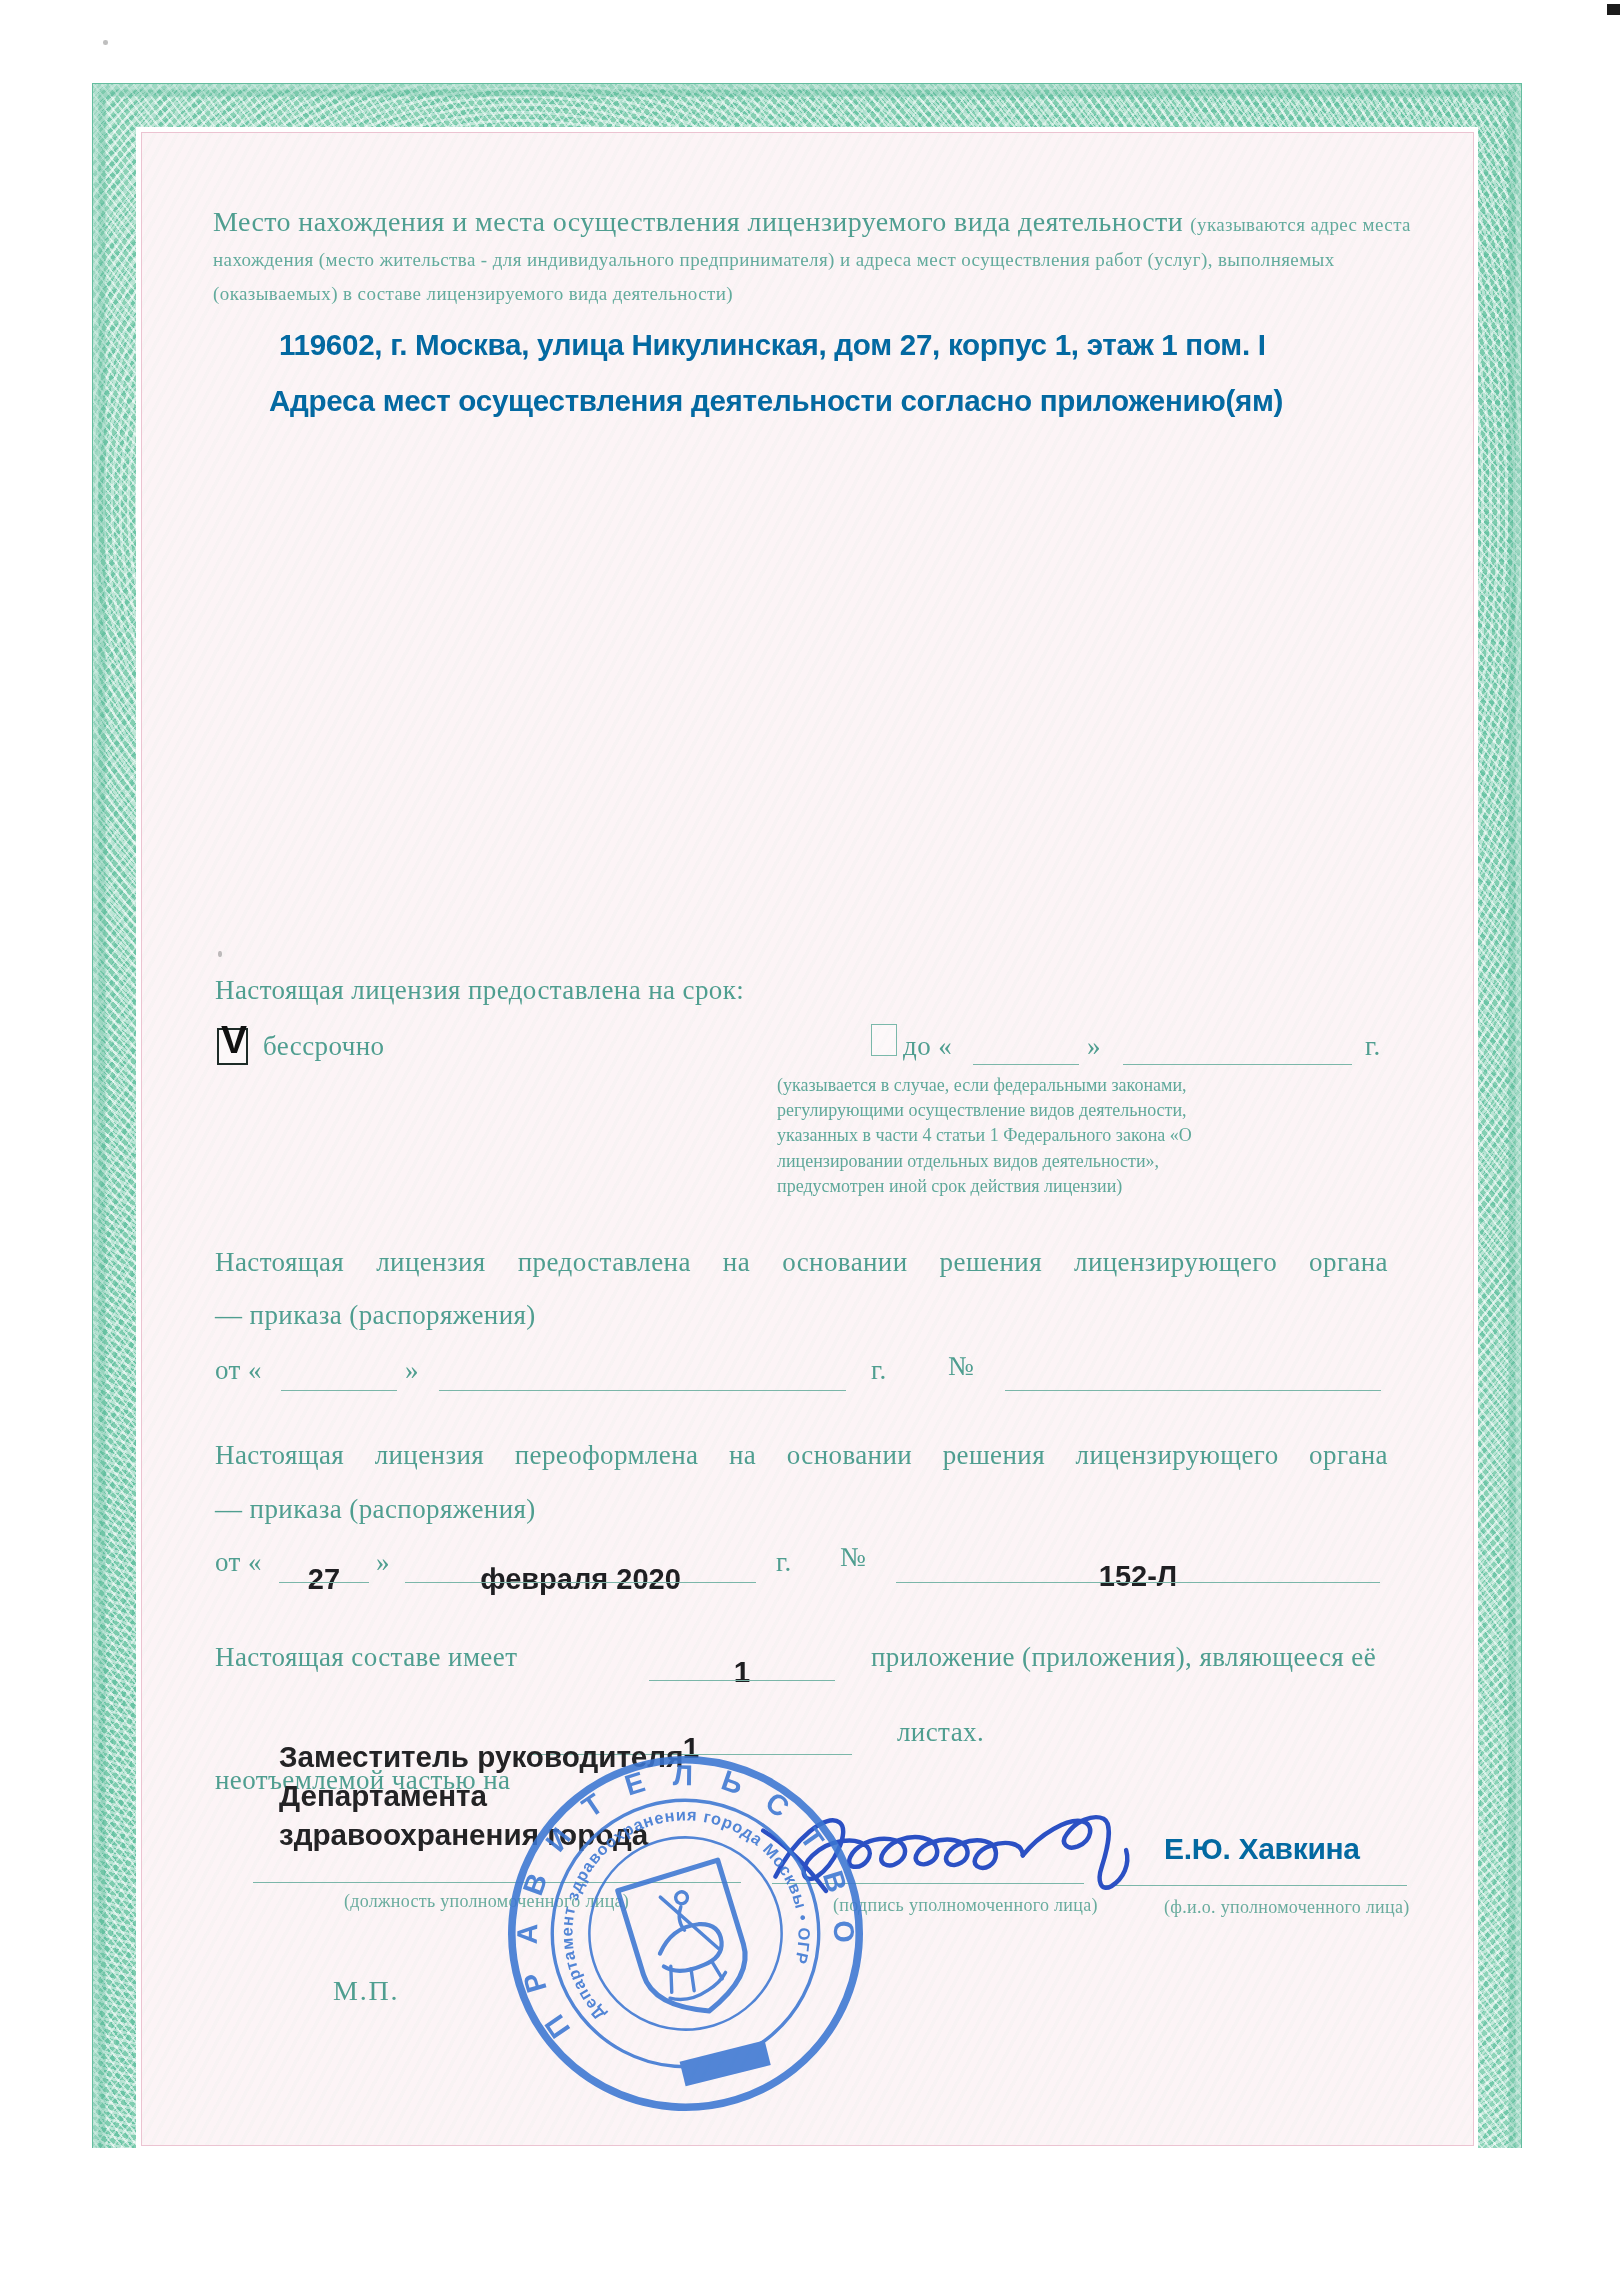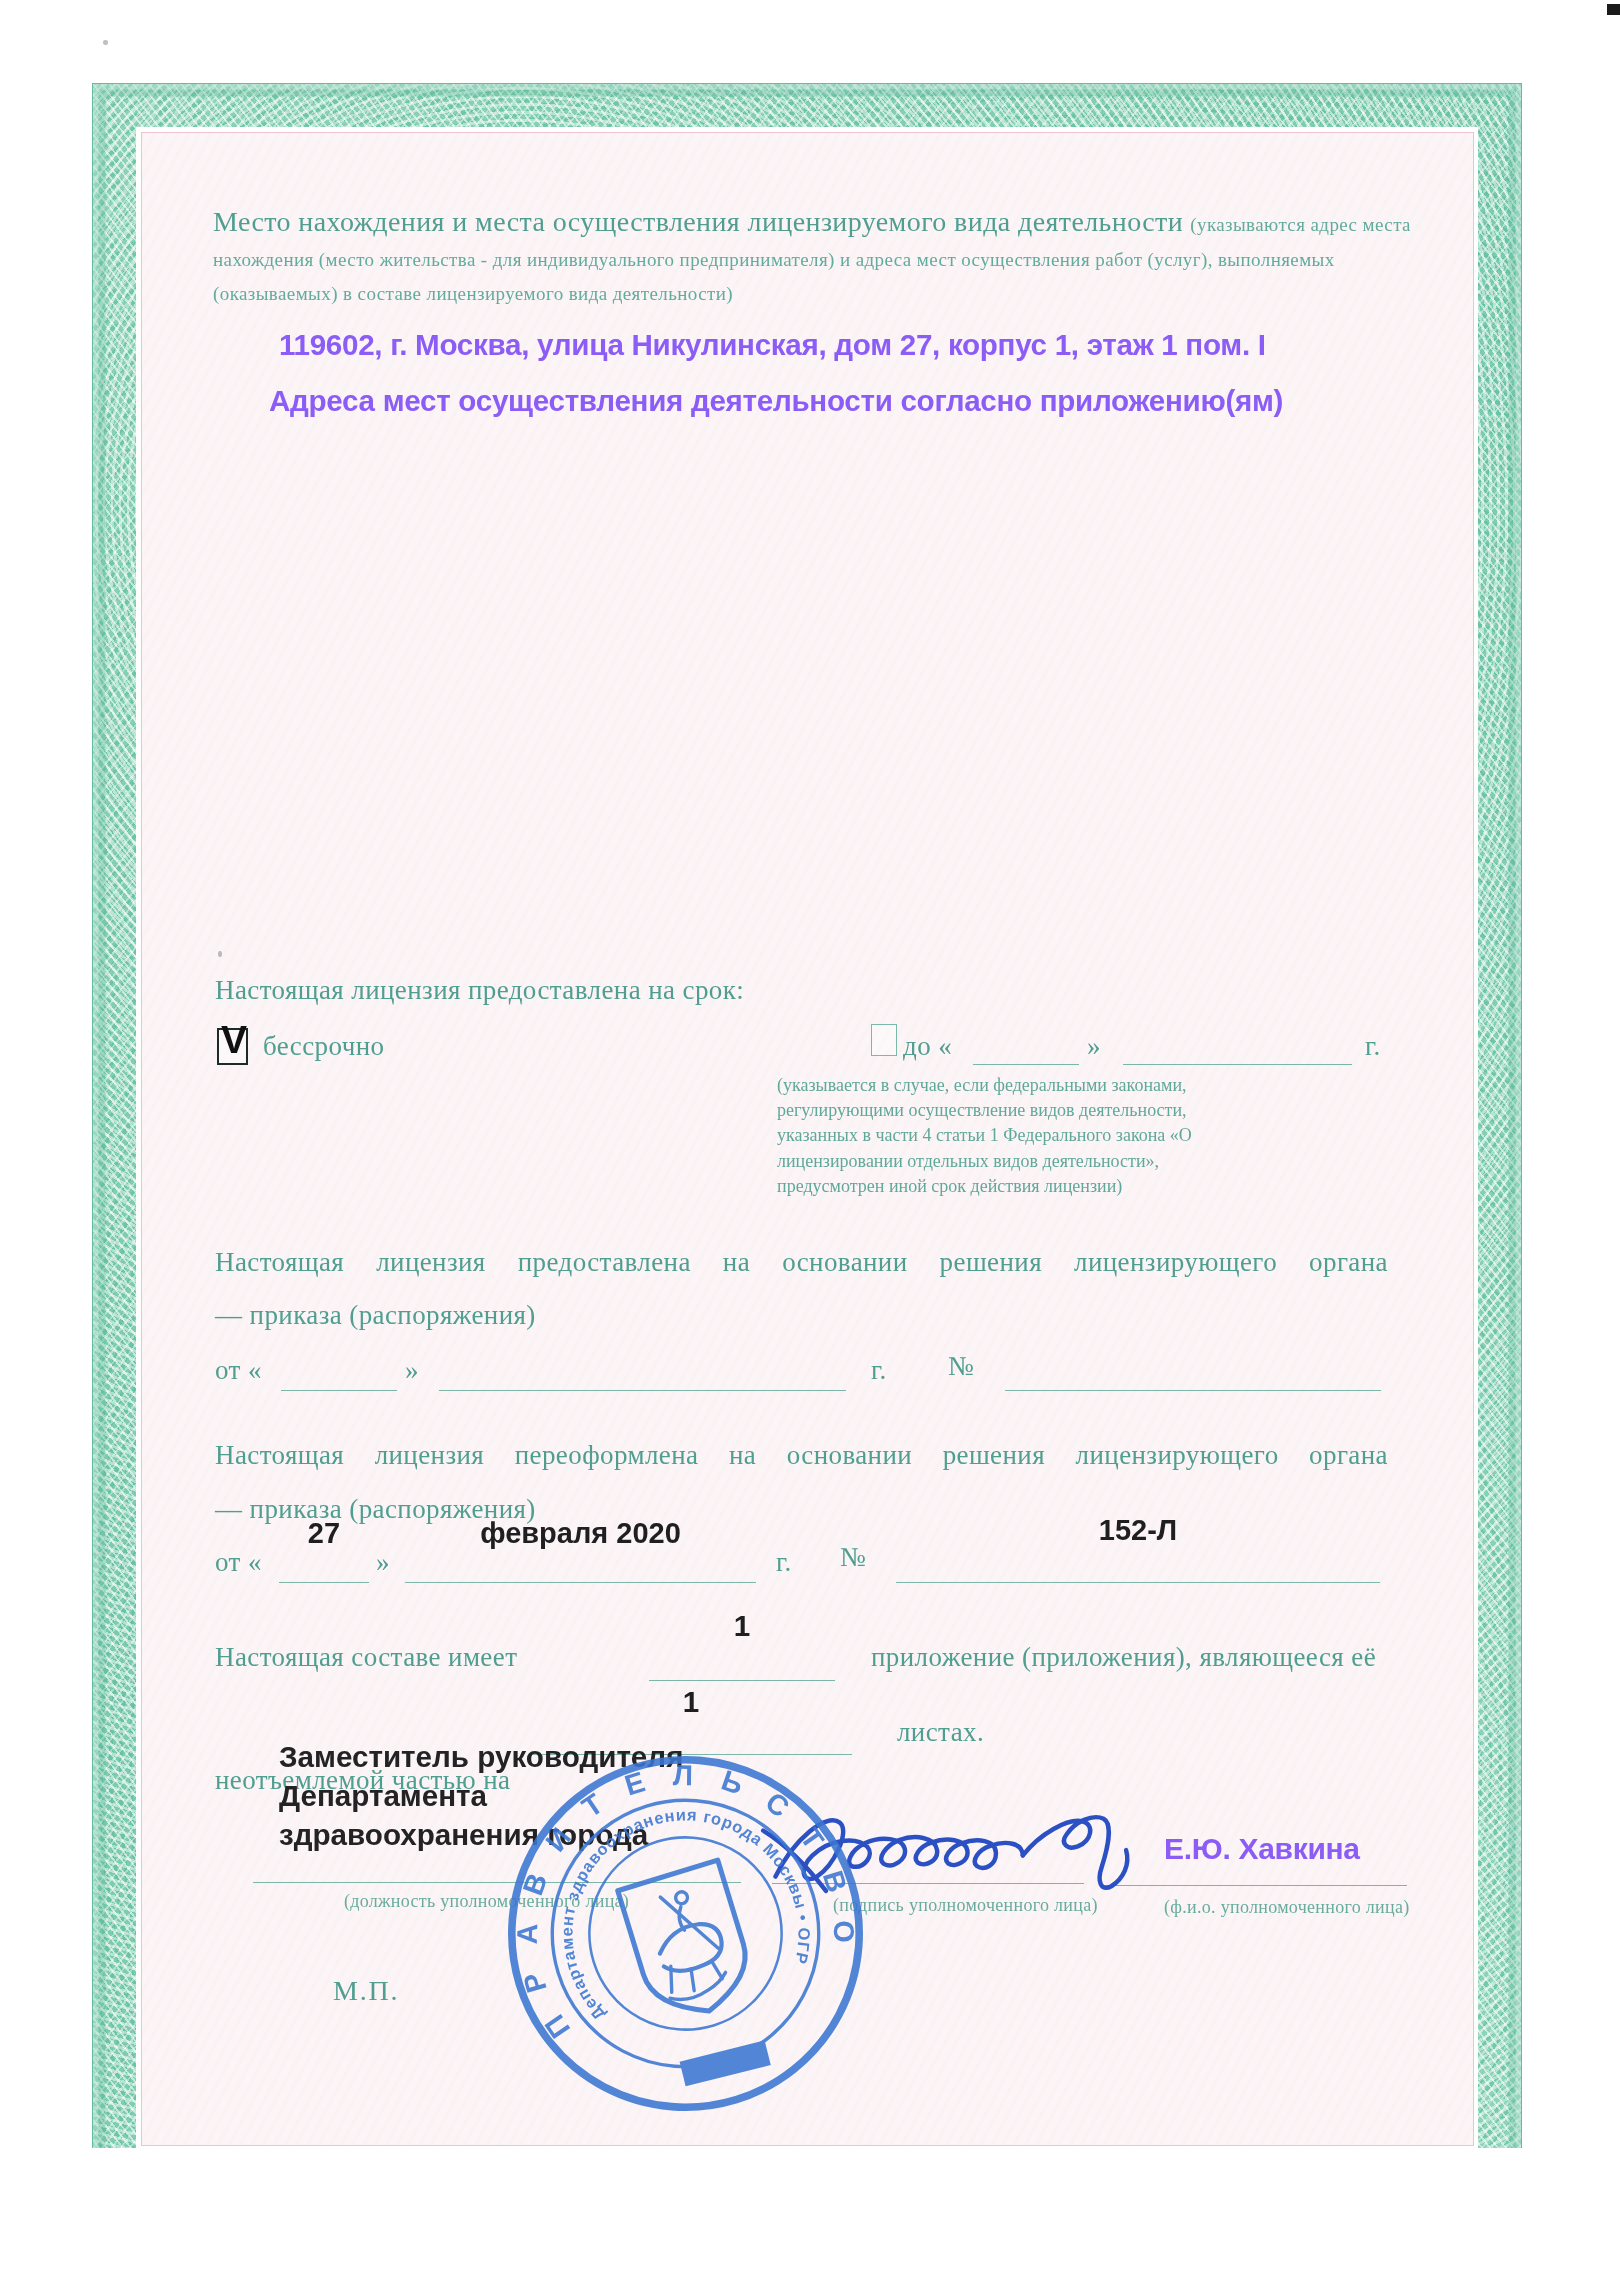--- a/index.html
+++ b/index.html
@@ -15,27 +15,27 @@
       repeating-radial-gradient(circle at 70% 80%, rgba(93,190,158,.55) 0 3.6px, rgba(142,211,183,.25) 3.6px 9.9px),
       linear-gradient(135deg,#8bd2b6,#74c8aa 45%,#8ed5ba);
     box-shadow: inset 0 0 0 5.4px rgba(255,255,255,.28), inset 0 0 0 12.5px rgba(95,186,154,.35);}
   .paper{position:absolute;left:43px;top:43px;right:43px;bottom:43px;background:#ffffff;}
   .paper-inner{position:absolute;left:4.5px;top:4.5px;right:4.5px;bottom:4.5px;
     border:1.8px solid #ecc3d1;background:#fcf4f6;
     background-image:repeating-linear-gradient(118deg, rgba(196,228,214,.07) 0 3.6px, rgba(0,0,0,0) 3.6px 9.9px);}
   
   .t{position:absolute;color:#4f9e90;font-size:27px;letter-spacing:0.4px;white-space:nowrap;}
   .t-sm{position:absolute;color:#5fa89a;font-size:18px;line-height:1.4;white-space:normal;}
-  .blk{position:absolute;color:#8b5cf6;font-family:"Liberation Sans",sans-serif;font-weight:bold;
+  .blk{position:absolute;color:#0369a1;font-family:"Liberation Sans",sans-serif;font-weight:bold;
        font-size:29.6px;letter-spacing:-0.3px;white-space:nowrap;}
   .ul{position:absolute;height:0;border-bottom:1.8px solid #53a597;}
   .ul.faded{border-bottom-color:#7bb6a9;}
   .just{white-space:normal;text-align:justify;text-align-last:justify;}
   .val{position:absolute;color:#1f1f22;font-family:"Liberation Sans",sans-serif;font-weight:bold;
-       font-size:29px;text-align:center;white-space:nowrap;}
+       font-size:29px;text-align:center;white-space:nowrap;margin-top:46px;}
   .cb1{position:absolute;width:27px;height:33px;border:2.7px solid #1d2b27;background:rgba(255,255,255,.4);}
   .cb2{position:absolute;width:24px;height:29.6px;border:1.8px solid #7ab8aa;background:rgba(255,255,255,.35);}
   .vmark{position:absolute;color:#101010;font-family:"Liberation Sans",sans-serif;font-weight:bold;
        font-size:39px;line-height:1;}
   .cap{position:absolute;color:#69ac9e;font-size:18px;letter-spacing:0.3px;white-space:nowrap;margin-left:47px;}
   .officer{position:absolute;left:279px;top:1737px;width:555px;color:#232325;
        font-family:"Liberation Sans",sans-serif;font-weight:bold;font-size:29.6px;line-height:39px;}
   .mark-sq{position:absolute;background:#1b1b1b;}
   .speck{position:absolute;background:#8a8a8a;border-radius:50%;opacity:.55;}
   .stamp{position:absolute;left:500px;top:1748px;width:371px;height:371px;opacity:.88;

